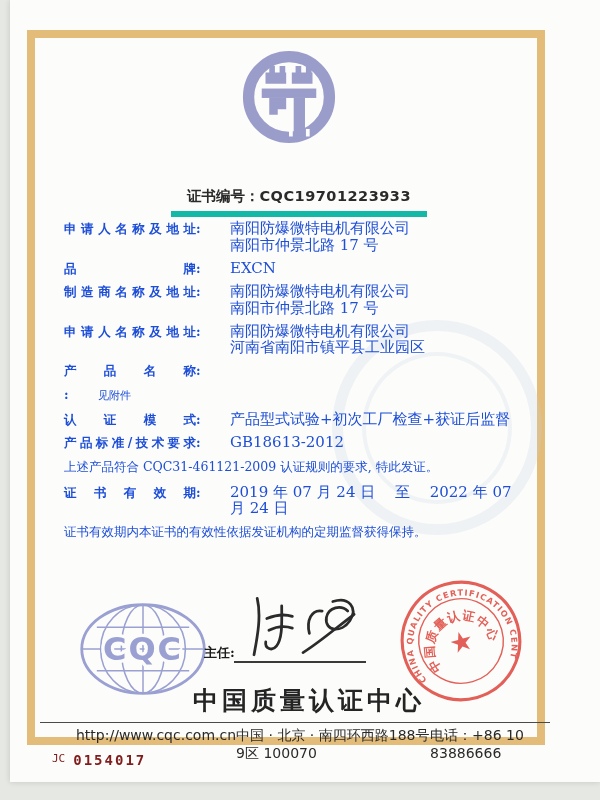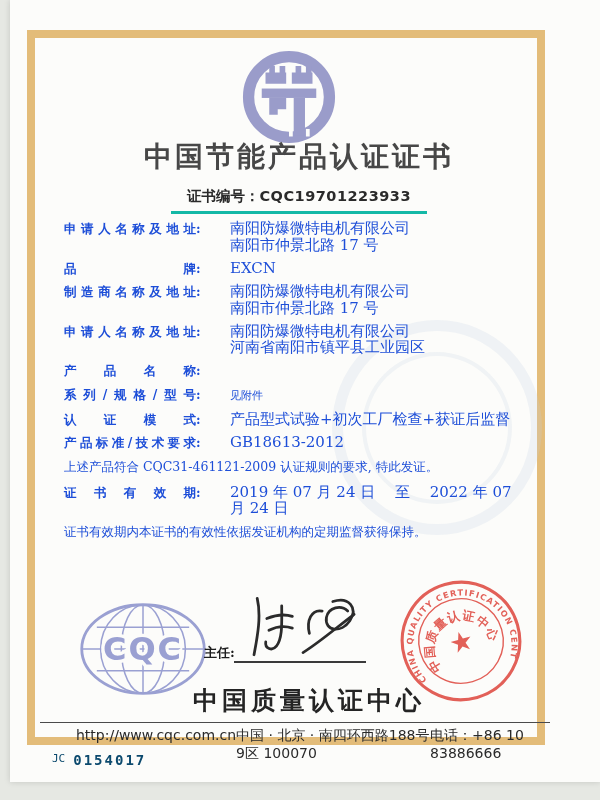--- a/index.html
+++ b/index.html
@@ -7,21 +7,21 @@
   body { background:#e6e8e3; font-family:"DejaVu Sans","Liberation Sans",sans-serif; }
   .page { position:absolute; left:10px; top:0; width:590px; height:782px;
           background:#fcfcfa; box-shadow:0 0 6px rgba(0,0,0,.15); }
   .frame { position:absolute; left:17px; top:30px; width:518px; height:715px;
            border:8px solid #e3bc79; }
   
   .logo { position:absolute; left:232px; top:50px; width:94px; height:94px; }
   .title { position:absolute; left:30px; top:138px; width:518px; text-align:center;
            font-size:28px; font-weight:bold; letter-spacing:3px; color:#474747; }
   .certwrap { position:absolute; left:30px; top:186px; width:518px; text-align:center; }
-  .certline { display:inline-block; border-bottom:3px solid #14b8a6; padding:0 16px 5px 16px;
+  .certline { display:inline-block; border-bottom:6px solid #14b8a6; padding:0 16px 5px 16px;
               font-size:14.5px; font-weight:bold; color:#2a2a2a;
               font-family:"DejaVu Serif","Liberation Serif",serif; }
   .certline .num { font-family:"DejaVu Sans","Liberation Sans",sans-serif; letter-spacing:.5px; }
   
   .wm { position:absolute; left:322px; top:320px; width:210px; height:215px;
         border:11px solid #c3d2e2; border-radius:50%; opacity:.22; }
   .wm-in { position:absolute; left:352px; top:352px; width:150px; height:152px;
         border:4px solid #c3d2e2; border-radius:50%; opacity:.20; }
   
   .fields { position:absolute; left:54px; top:220px; width:460px;
@@ -41,21 +41,21 @@
   .signature { position:absolute; left:226px; top:593px; width:134px; height:66px; }
   .stamp { position:absolute; left:384px; top:574px; width:134px; height:134px;
            transform:rotate(-16deg); opacity:.92; }
   .orgname { position:absolute; left:40px; top:684px; width:518px; text-align:center;
              font-size:25px; font-weight:bold; letter-spacing:4px; color:#242424; }
   .footline { position:absolute; left:30px; top:722px; width:510px; height:1px; background:#4a4a4a; }
   .footer { position:absolute; left:30px; top:727px; width:510px; display:flex;
             justify-content:space-between; font-size:14px; color:#2a2a2a; padding-left:36px; }
   
   .serial { position:absolute; left:42px; top:752px; display:flex; align-items:flex-end; gap:8px;
-            color:#0c4a6e; font-family:"DejaVu Sans Mono","Liberation Mono",monospace; }
+            color:#7f1d1d; font-family:"DejaVu Sans Mono","Liberation Mono",monospace; }
   .serial .pfx { font-size:11px; padding-bottom:3px; }
   .serial .num { font-size:14px; letter-spacing:2px; font-weight:bold;text-align:center; }
 </style>
 </head>
 <body>
 
 <div class="page">
   <div class="frame"></div>
 
   <div class="wm"></div>
@@ -70,21 +70,20 @@
 
     <rect fill="#9a9cca" x="21" y="41" width="58" height="10"></rect>
 
     <path fill="#9a9cca" d="M29,51 h18 v8 h-9 v10 h-9 z M38,59 h9 v4 h-9 z" fill-rule="evenodd"></path>
 
     <rect fill="#9a9cca" x="55" y="51" width="12" height="40"></rect>
     <rect fill="#fcfcfa" x="50" y="84" width="4" height="8"></rect>
     <rect fill="#fcfcfa" x="68" y="84" width="4" height="8"></rect>
   </svg>
 
-  <div class="title">中国节能产品认证证书</div>
 
   <div class="certwrap">
     <span class="certline"><span>证书编号：</span><span class="num">CQC19701223933</span></span>
   </div>
 
   <div class="fields">
     <div class="frow">
       <span class="flabel">申请人名称及地址</span>
       <span class="fcolon">:</span>
       <span class="fval">
@@ -113,21 +112,20 @@
       <span class="fval">
         <div>南阳防爆微特电机有限公司</div>
         <div>河南省南阳市镇平县工业园区</div>
       </span>
     </div>
     <div class="frow">
       <span class="flabel">产品名称</span>
       <span class="fcolon">:</span>
     </div>
     <div class="frow">
-      <span class="flabel">系列/规格/型号</span>
       <span class="fcolon">:</span>
       <span class="fval small">
         <div>见附件</div>
       </span>
     </div>
     <div class="frow">
       <span class="flabel">认证模式</span>
       <span class="fcolon">:</span>
       <span class="fval">
         <div>产品型式试验+初次工厂检查+获证后监督</div>

